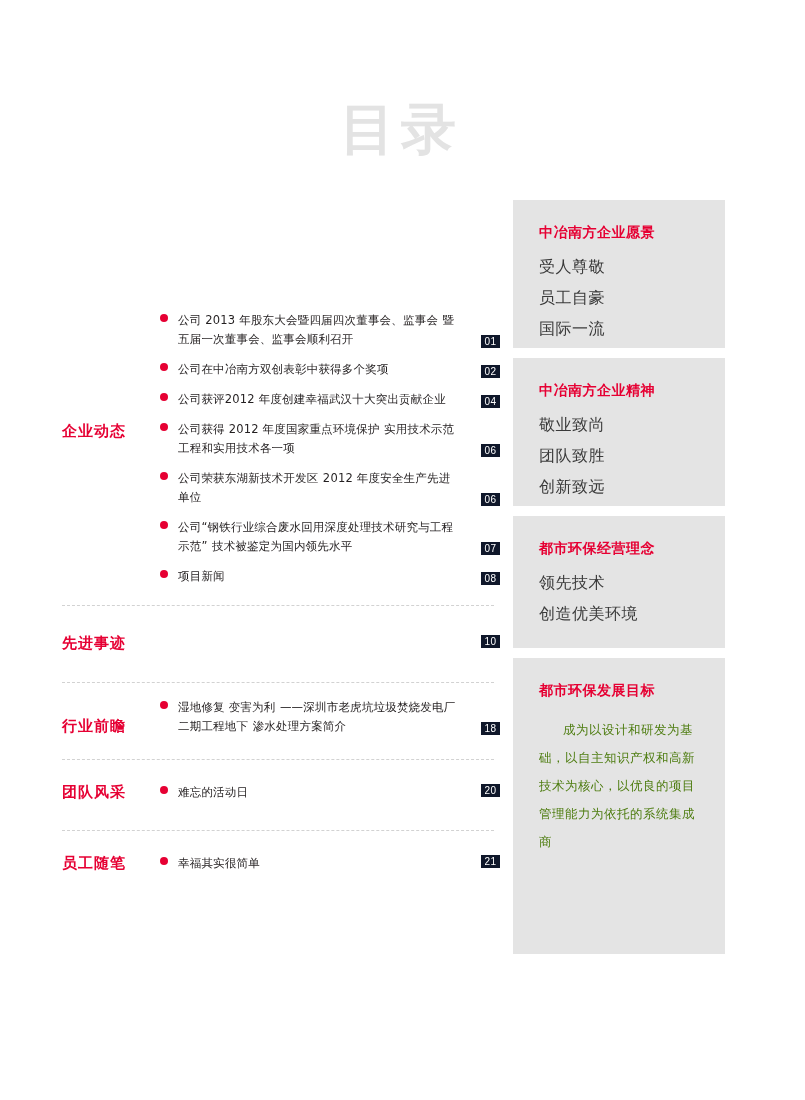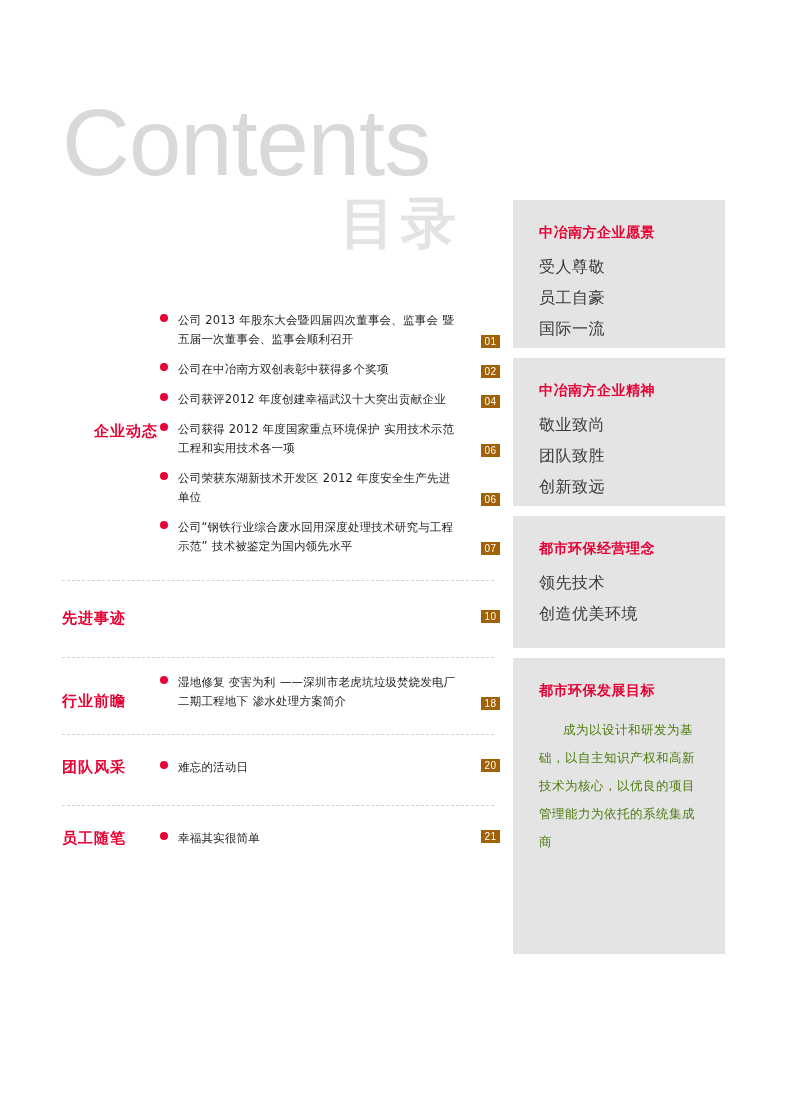--- a/index.html
+++ b/index.html
@@ -66,21 +66,21 @@
     width: 96px;
     flex: 0 0 96px;
     color: #e60033;
     font-family: "DejaVu Sans", sans-serif;
     font-weight: 700;
     font-size: 15px;
     letter-spacing: 1px;
     padding-top: 2px;
     text-align: left;
   }
-  .toc-cat.mid { padding-top: 0; text-align: right; }
+  .toc-cat.mid { padding-top: 0; }
   .toc-entries {
     flex: 1 1 auto;
     position: relative;
   }
   .entry {
     position: relative;
     padding-left: 20px;
     padding-right: 34px;
     margin-bottom: 11px;
     min-height: 16px;
@@ -100,21 +100,21 @@
     line-height: 17px;
     color: #231f20;
     letter-spacing: 0.2px;
   }
   .pagenum {
     position: absolute;
     right: -6px;
     bottom: 0;
     width: 19px;
     height: 13px;
-    background: #a16207;
+    background: #0f172a;
     color: #ffffff;
     font-family: "Liberation Sans", sans-serif;
     font-size: 10px;
     line-height: 13px;
     text-align: center;
     letter-spacing: 0.5px;
   }
   .pagenum.standalone {
     position: absolute;
     right: -6px;
@@ -179,21 +179,20 @@
     text-indent: 24px;
     margin: 0;
   }
 </style>
 </head>
 <body>
 
 <div class="page">
 
   <div class="masthead">
-    <div class="contents-word">Contents</div>
     <div class="mulu-word">目录</div>
   </div>
 
   <div class="toc">
 
     <div class="toc-group">
       <div class="toc-cat mid" style="padding-top:112px;">企业动态</div>
       <div class="toc-entries">
 
         <div class="entry">
@@ -230,20 +229,25 @@
           <span class="pagenum">06</span>
         </div>
 
         <div class="entry">
           <span class="dot"></span>
           <span class="etext">公司“钢铁行业综合废水回用深度处理技术研究与工程示范”</span>
           <span class="etext l2">技术被鉴定为国内领先水平</span>
           <span class="pagenum">07</span>
         </div>
 
+        <div class="entry" style="margin-bottom:6px;">
+          <span class="dot"></span>
+          <span class="etext">项目新闻</span>
+          <span class="pagenum">08</span>
+        </div>
       </div>
     </div>
 
     <div class="sep" style="margin-top:10px;"></div>
 
     <div class="simple-row" style="min-height:44px;">
       <div class="toc-cat">先进事迹</div>
       <div class="toc-entries">
         <div class="entry" style="margin-bottom:0;min-height:14px;">
           <span class="pagenum standalone">10</span>

